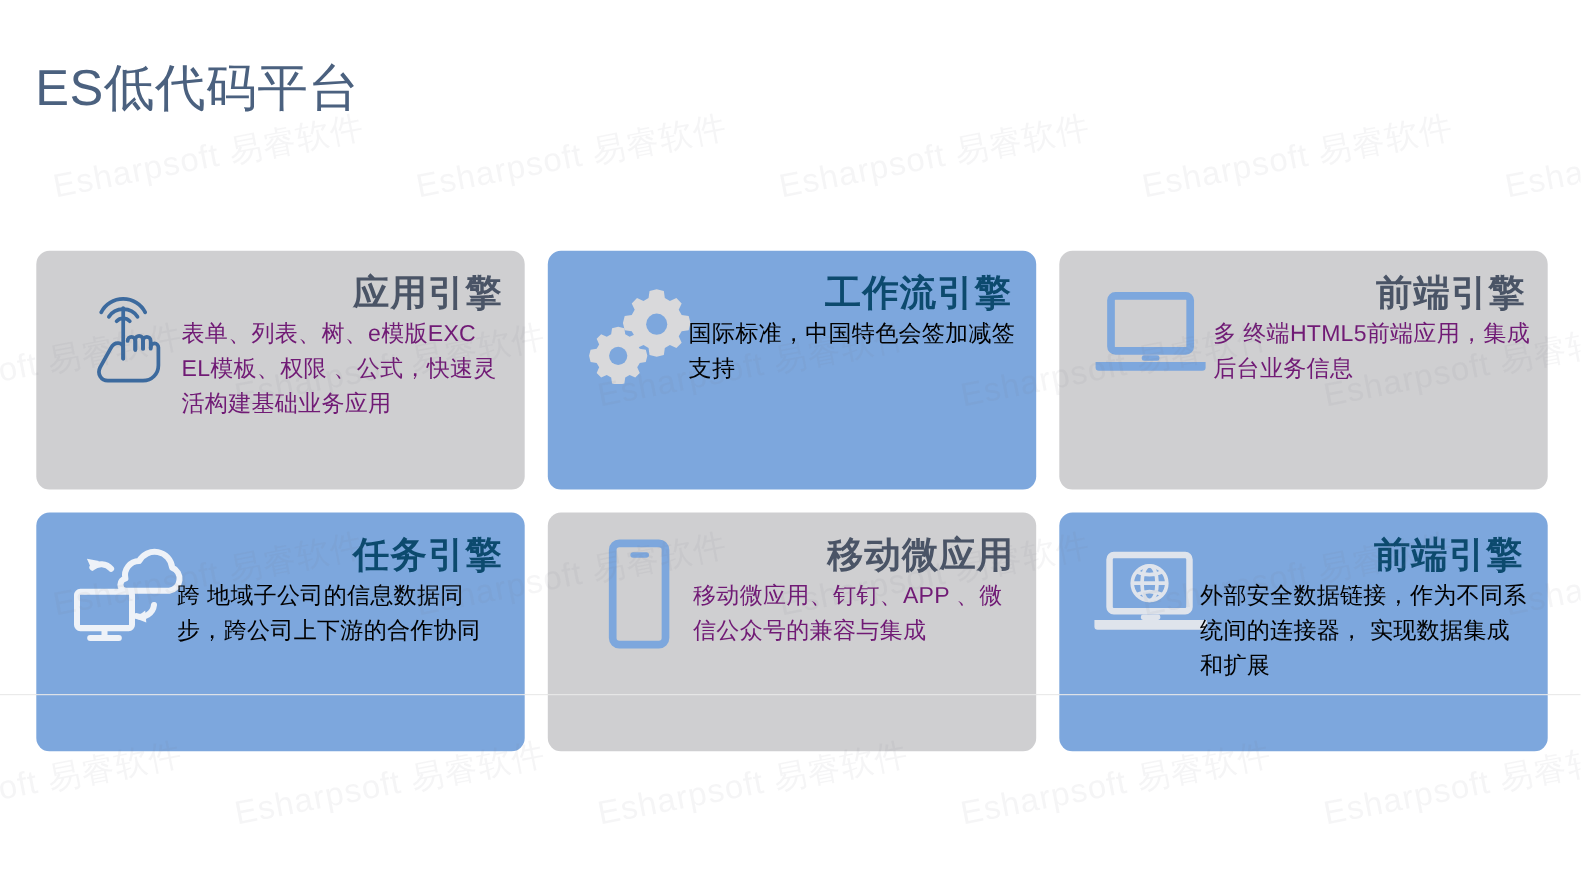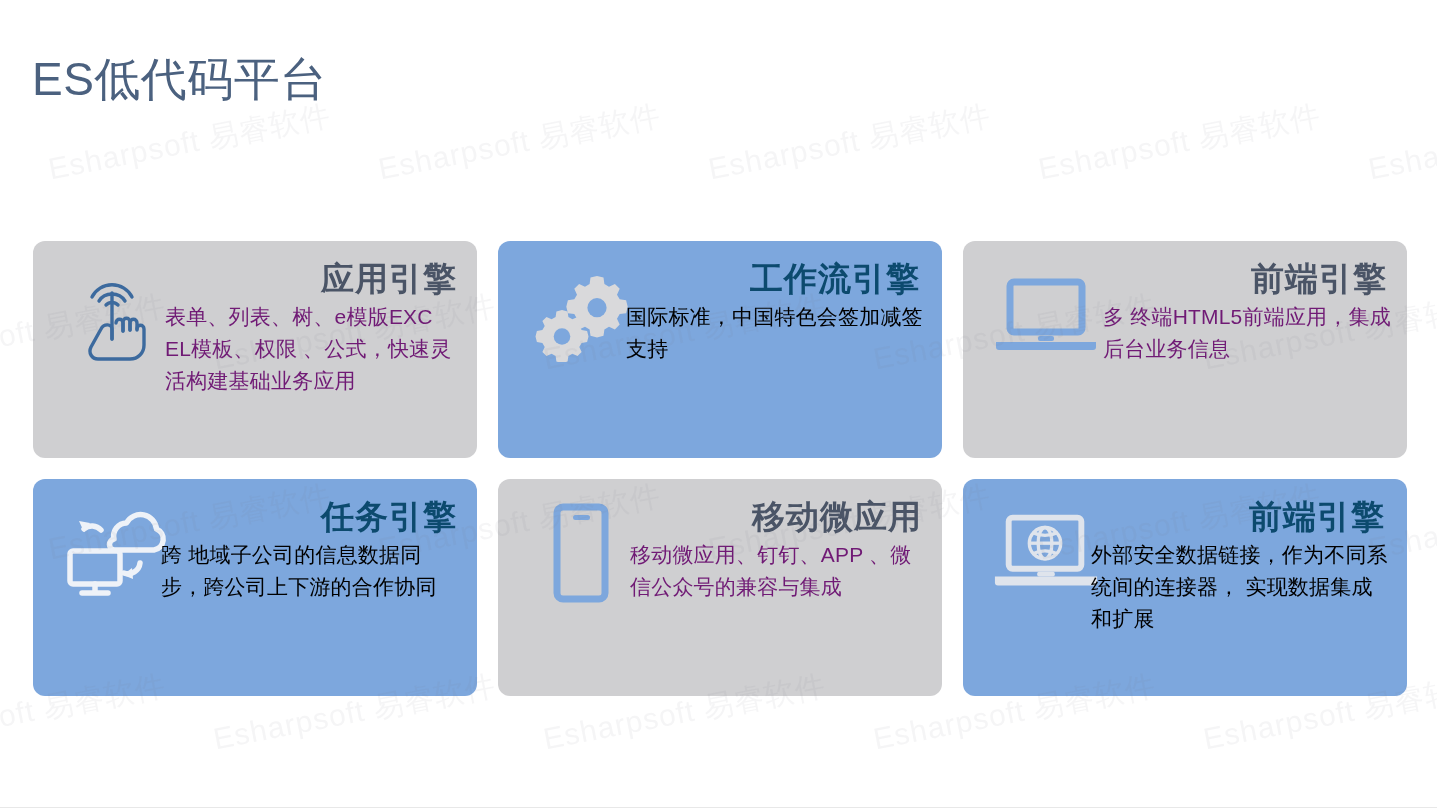--- a/index.html
+++ b/index.html
@@ -34,39 +34,39 @@
     transform: rotate(-11deg);
     transform-origin: left top;
     letter-spacing: 1px;
   }
 
   
   #slide {
     position: absolute;
     left: 0; top: 0;
     width: 1437px;
-    height: 808px;
+    height: 632px;
     z-index: 2;
   }
   #page-title {
     position: absolute;
     left: 32px;
     top: 18px;
     font-size: 46px;
     color: #4b617f;
     letter-spacing: 0.5px;
     font-weight: 400;
     font-family: "Liberation Sans", "DejaVu Sans", sans-serif;
   }
 
   
   #card-grid {
     position: absolute;
     left: 33px;
-    top: 241px;
+    top: 228px;
     width: 1372px;
     display: grid;
     grid-template-columns: repeat(3, 444px);
     grid-template-rows: 217px 217px;
     column-gap: 22px;
     row-gap: 53px;
     gap: 21px;
   }
   .card {
     position: relative;

